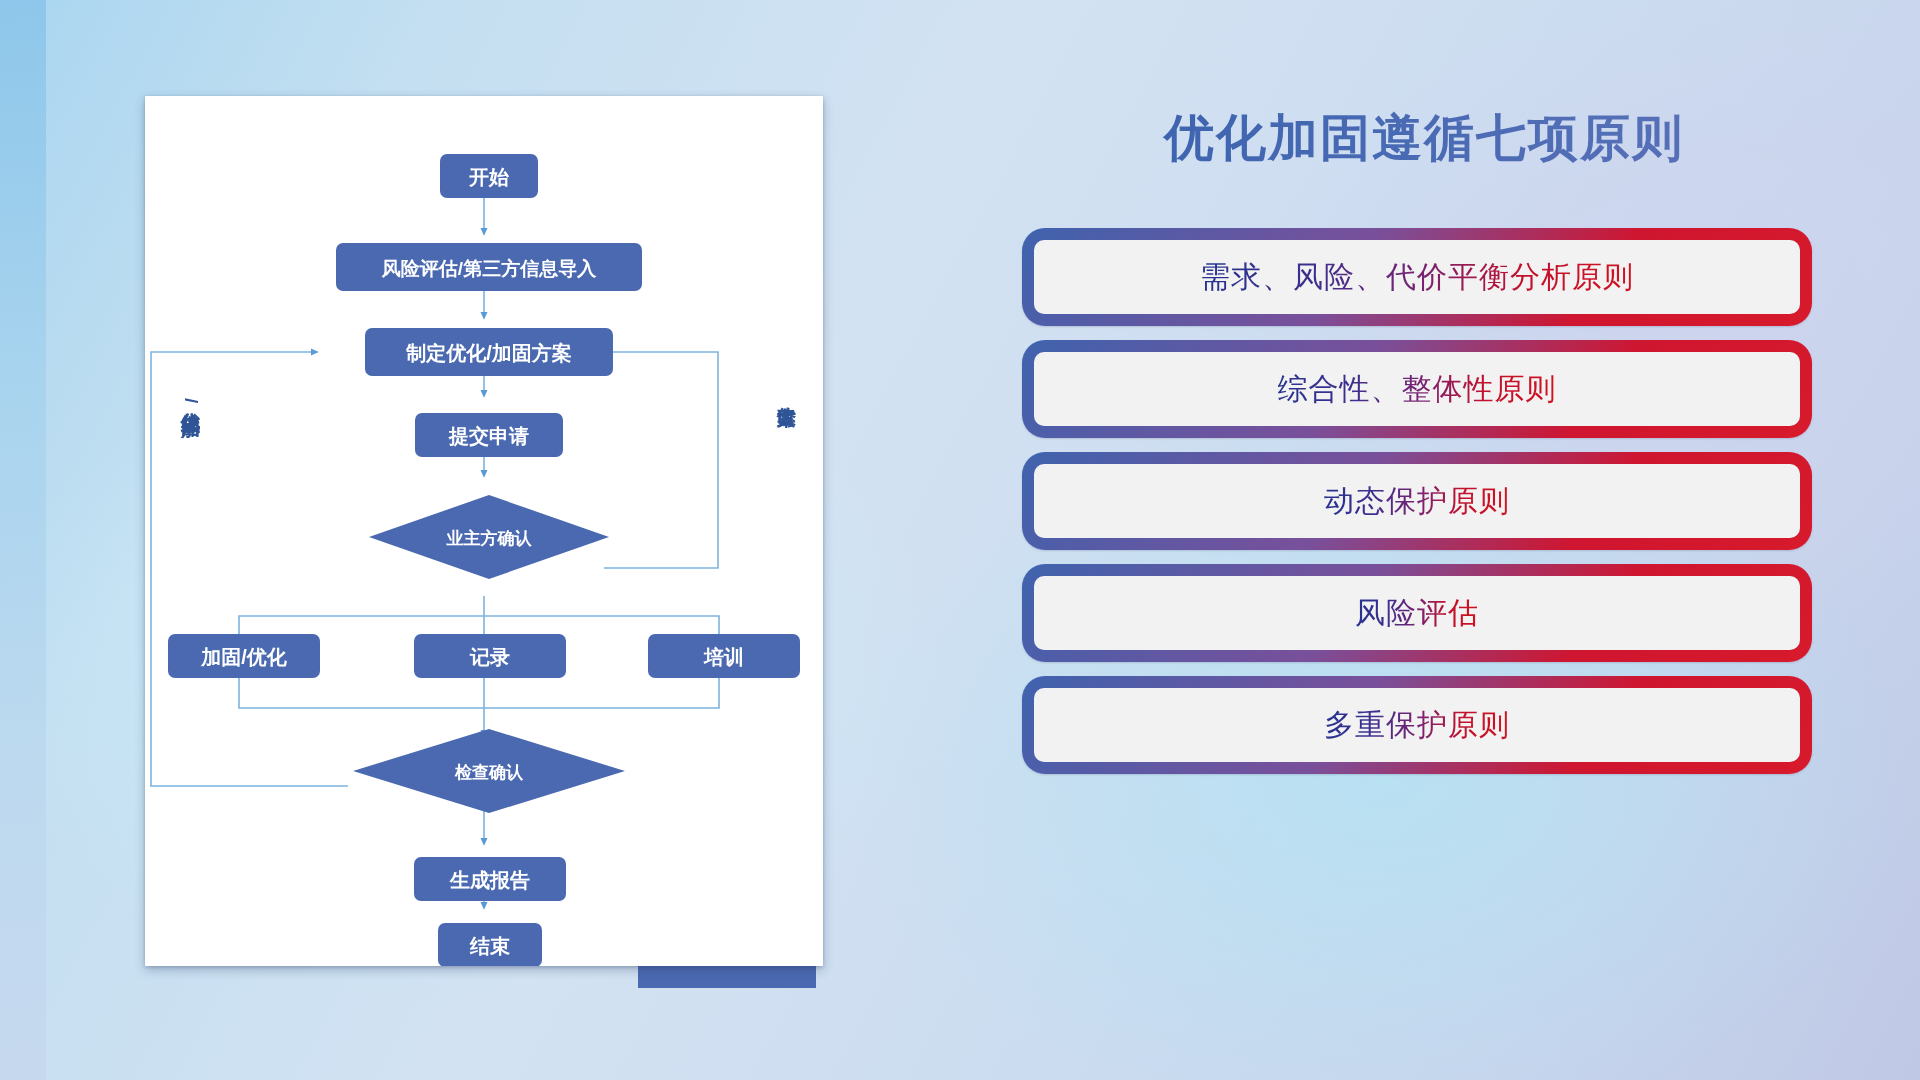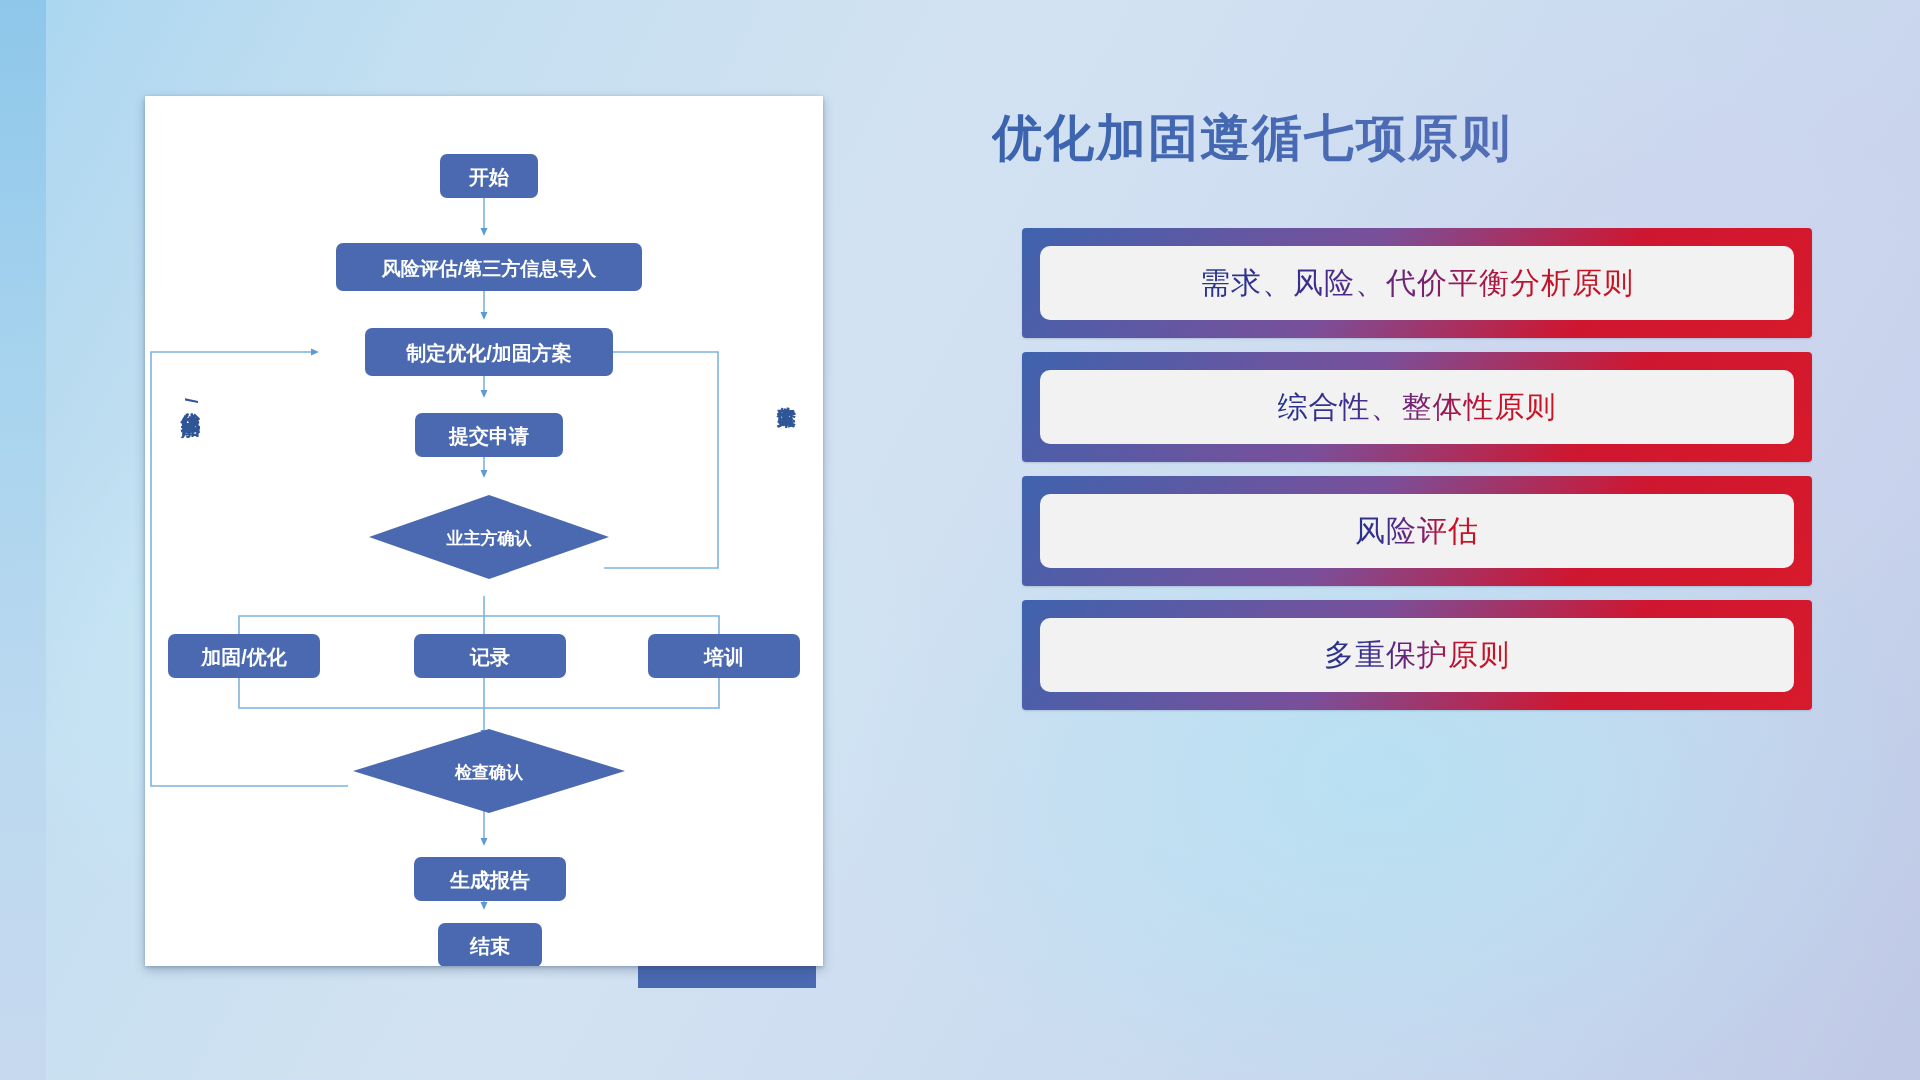--- a/index.html
+++ b/index.html
@@ -43,39 +43,40 @@
     fill:#ffffff;font-family:"Liberation Sans","DejaVu Sans",sans-serif;
     font-weight:bold;text-anchor:middle;dominant-baseline:central;
   }
   .side-label{
     fill:#2f5597;font-family:"Liberation Sans","DejaVu Sans",sans-serif;
     font-weight:bold;font-size:19px;
   }
 
   
   .title{
-    position:absolute;left:992px;top:110px;width:700px;
+    position:absolute;left:1074px;top:110px;width:700px;
+    text-align:center;
     font-size:50px;font-weight:bold;letter-spacing:2px;
     background:linear-gradient(90deg,#3a63ae 0%,#4a6ab4 50%,#5a72b8 100%);
     -webkit-background-clip:text;background-clip:text;
     color:#4867b2;
     -webkit-text-fill-color:transparent;
     text-shadow:none;
     line-height:1.15;
     white-space:nowrap;
   }
 
   
   .principles{
     position:absolute;left:1022px;top:228px;width:790px;
   }
   .p-box{
     position:relative;height:74px;margin-bottom:14px;
-    border-radius:4px;
-    padding:18px;
+    border-radius:23px;
+    padding:12px;
     background:linear-gradient(128deg,#3f63ae 0%,#7a4f9a 42%,#cf1630 72%,#d71a2b 100%);
     box-shadow:0 1px 2px rgba(60,70,110,.20);
   }
   .p-inner{
     height:100%;width:100%;
     border-radius:10px;
     background:#f2f2f2;
     display:flex;align-items:center;justify-content:center;
   }
   .p-text{
@@ -190,20 +191,25 @@
           <span class="p-text">需求、风险、代价平衡分析原则</span>
         </div>
       </div>
       <div class="p-box">
         <div class="p-inner">
           <span class="p-text">综合性、整体性原则</span>
         </div>
       </div>
       <div class="p-box">
         <div class="p-inner">
+          <span class="p-text">动态保护原则</span>
+        </div>
+      </div>
+      <div class="p-box">
+        <div class="p-inner">
           <span class="p-text">风险评估</span>
         </div>
       </div>
       <div class="p-box">
         <div class="p-inner">
           <span class="p-text">多重保护原则</span>
         </div>
       </div>
     </div>
 

